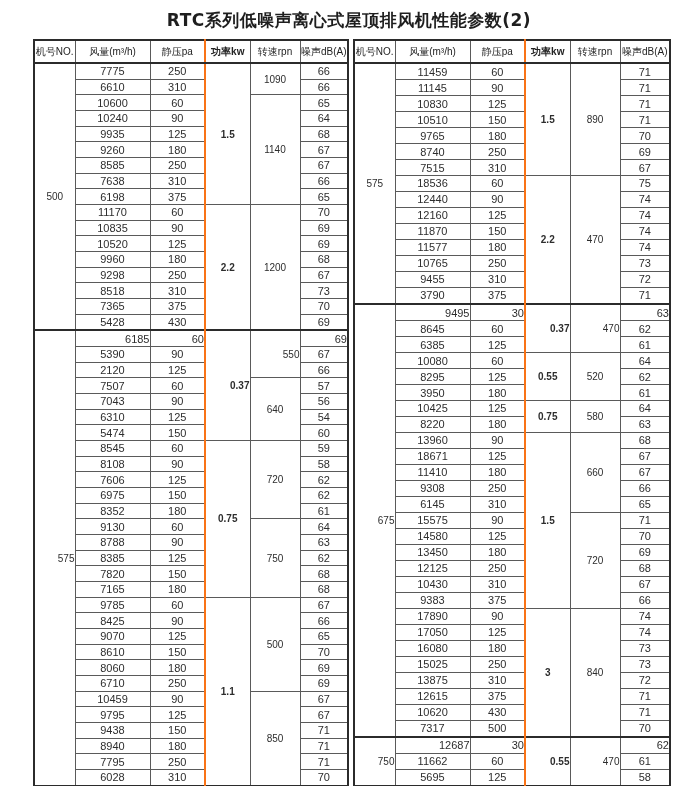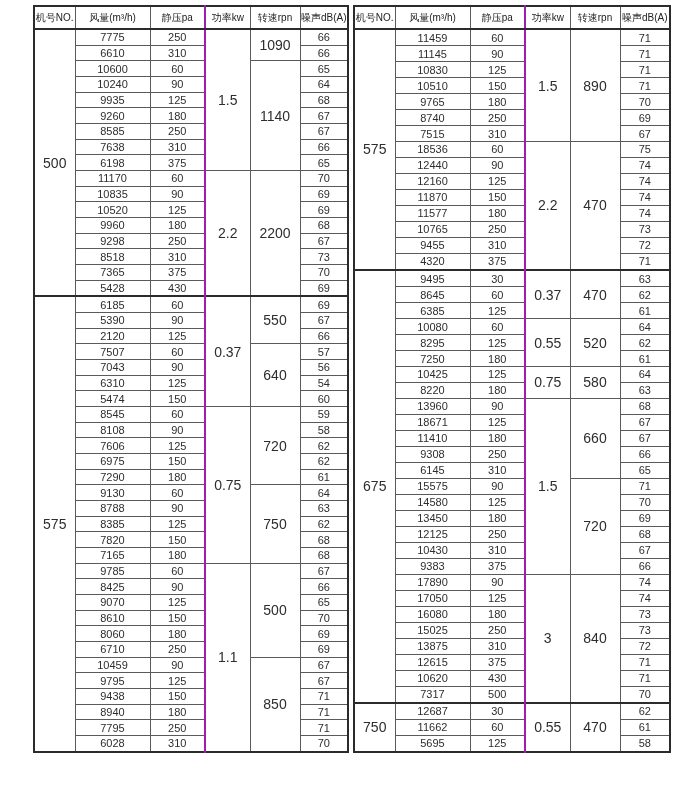--- a/index.html
+++ b/index.html
@@ -28,28 +28,29 @@
     text-align:center; vertical-align:middle;
     padding:0; white-space:nowrap; overflow:hidden;
   }
   thead tr { height:23px; }
   th {
     font-size:10px; font-weight:normal; color:#222;
     border-bottom:2px solid #2b2b2b;
     margin-top:32px;
   }
   td { font-size:11px; color:#2d2d2d; }
-  td[rowspan] { font-size:14px; }
-  tr.sect td { border-top:2px solid #2b2b2b; }
-  .pdiv { border-left:2px solid #a21caf; }
+  td[rowspan] { font-size:10px; }
+  tr.sect td { border-top:2px solid #2b2b2b;text-align:right; }
+  .pdiv { border-left:2px solid #f97316;font-weight:bold; }
 </style>
 </head>
 <body>
 
 <div class="page">
+  <div class="title">RTC系列低噪声离心式屋顶排风机性能参数(2)</div>
   <div class="tables">
     <table class="spec" id="table-left">
       <colgroup>
         <col style="width:41px">
           <col style="width:75px">
           <col style="width:55px">
         <col style="width:45px">
           <col style="width:50px">
           <col style="width:48px">
       </colgroup>
@@ -110,21 +111,21 @@
           </tr>
           <tr>
             <td>6198</td>
             <td>375</td>
             <td>65</td>
           </tr>
           <tr>
             <td>11170</td>
             <td>60</td>
             <td rowspan="8" class="pdiv">2.2</td>
-            <td rowspan="8">2200</td>
+            <td rowspan="8">1200</td>
             <td>70</td>
           </tr>
           <tr>
             <td>10835</td>
             <td>90</td>
             <td>69</td>
           </tr>
           <tr>
             <td>10520</td>
             <td>125</td>
@@ -210,21 +211,21 @@
             <td>7606</td>
             <td>125</td>
             <td>62</td>
           </tr>
           <tr>
             <td>6975</td>
             <td>150</td>
             <td>62</td>
           </tr>
           <tr>
-            <td>7290</td>
+            <td>8352</td>
             <td>180</td>
             <td>61</td>
           </tr>
           <tr>
             <td>9130</td>
             <td>60</td>
             <td rowspan="5">750</td>
             <td>64</td>
           </tr>
           <tr>
@@ -401,21 +402,21 @@
             <td>10765</td>
             <td>250</td>
             <td>73</td>
           </tr>
           <tr>
             <td>9455</td>
             <td>310</td>
             <td>72</td>
           </tr>
           <tr>
-            <td>4320</td>
+            <td>3790</td>
             <td>375</td>
             <td>71</td>
           </tr>
           <tr class="sect">
             <td rowspan="27">675</td>
             <td>9495</td>
             <td>30</td>
             <td rowspan="3" class="pdiv">0.37</td>
             <td rowspan="3">470</td>
             <td>63</td>
@@ -436,21 +437,21 @@
             <td rowspan="3" class="pdiv">0.55</td>
             <td rowspan="3">520</td>
             <td>64</td>
           </tr>
           <tr>
             <td>8295</td>
             <td>125</td>
             <td>62</td>
           </tr>
           <tr>
-            <td>7250</td>
+            <td>3950</td>
             <td>180</td>
             <td>61</td>
           </tr>
           <tr>
             <td>10425</td>
             <td>125</td>
             <td rowspan="2" class="pdiv">0.75</td>
             <td rowspan="2">580</td>
             <td>64</td>
           </tr>

